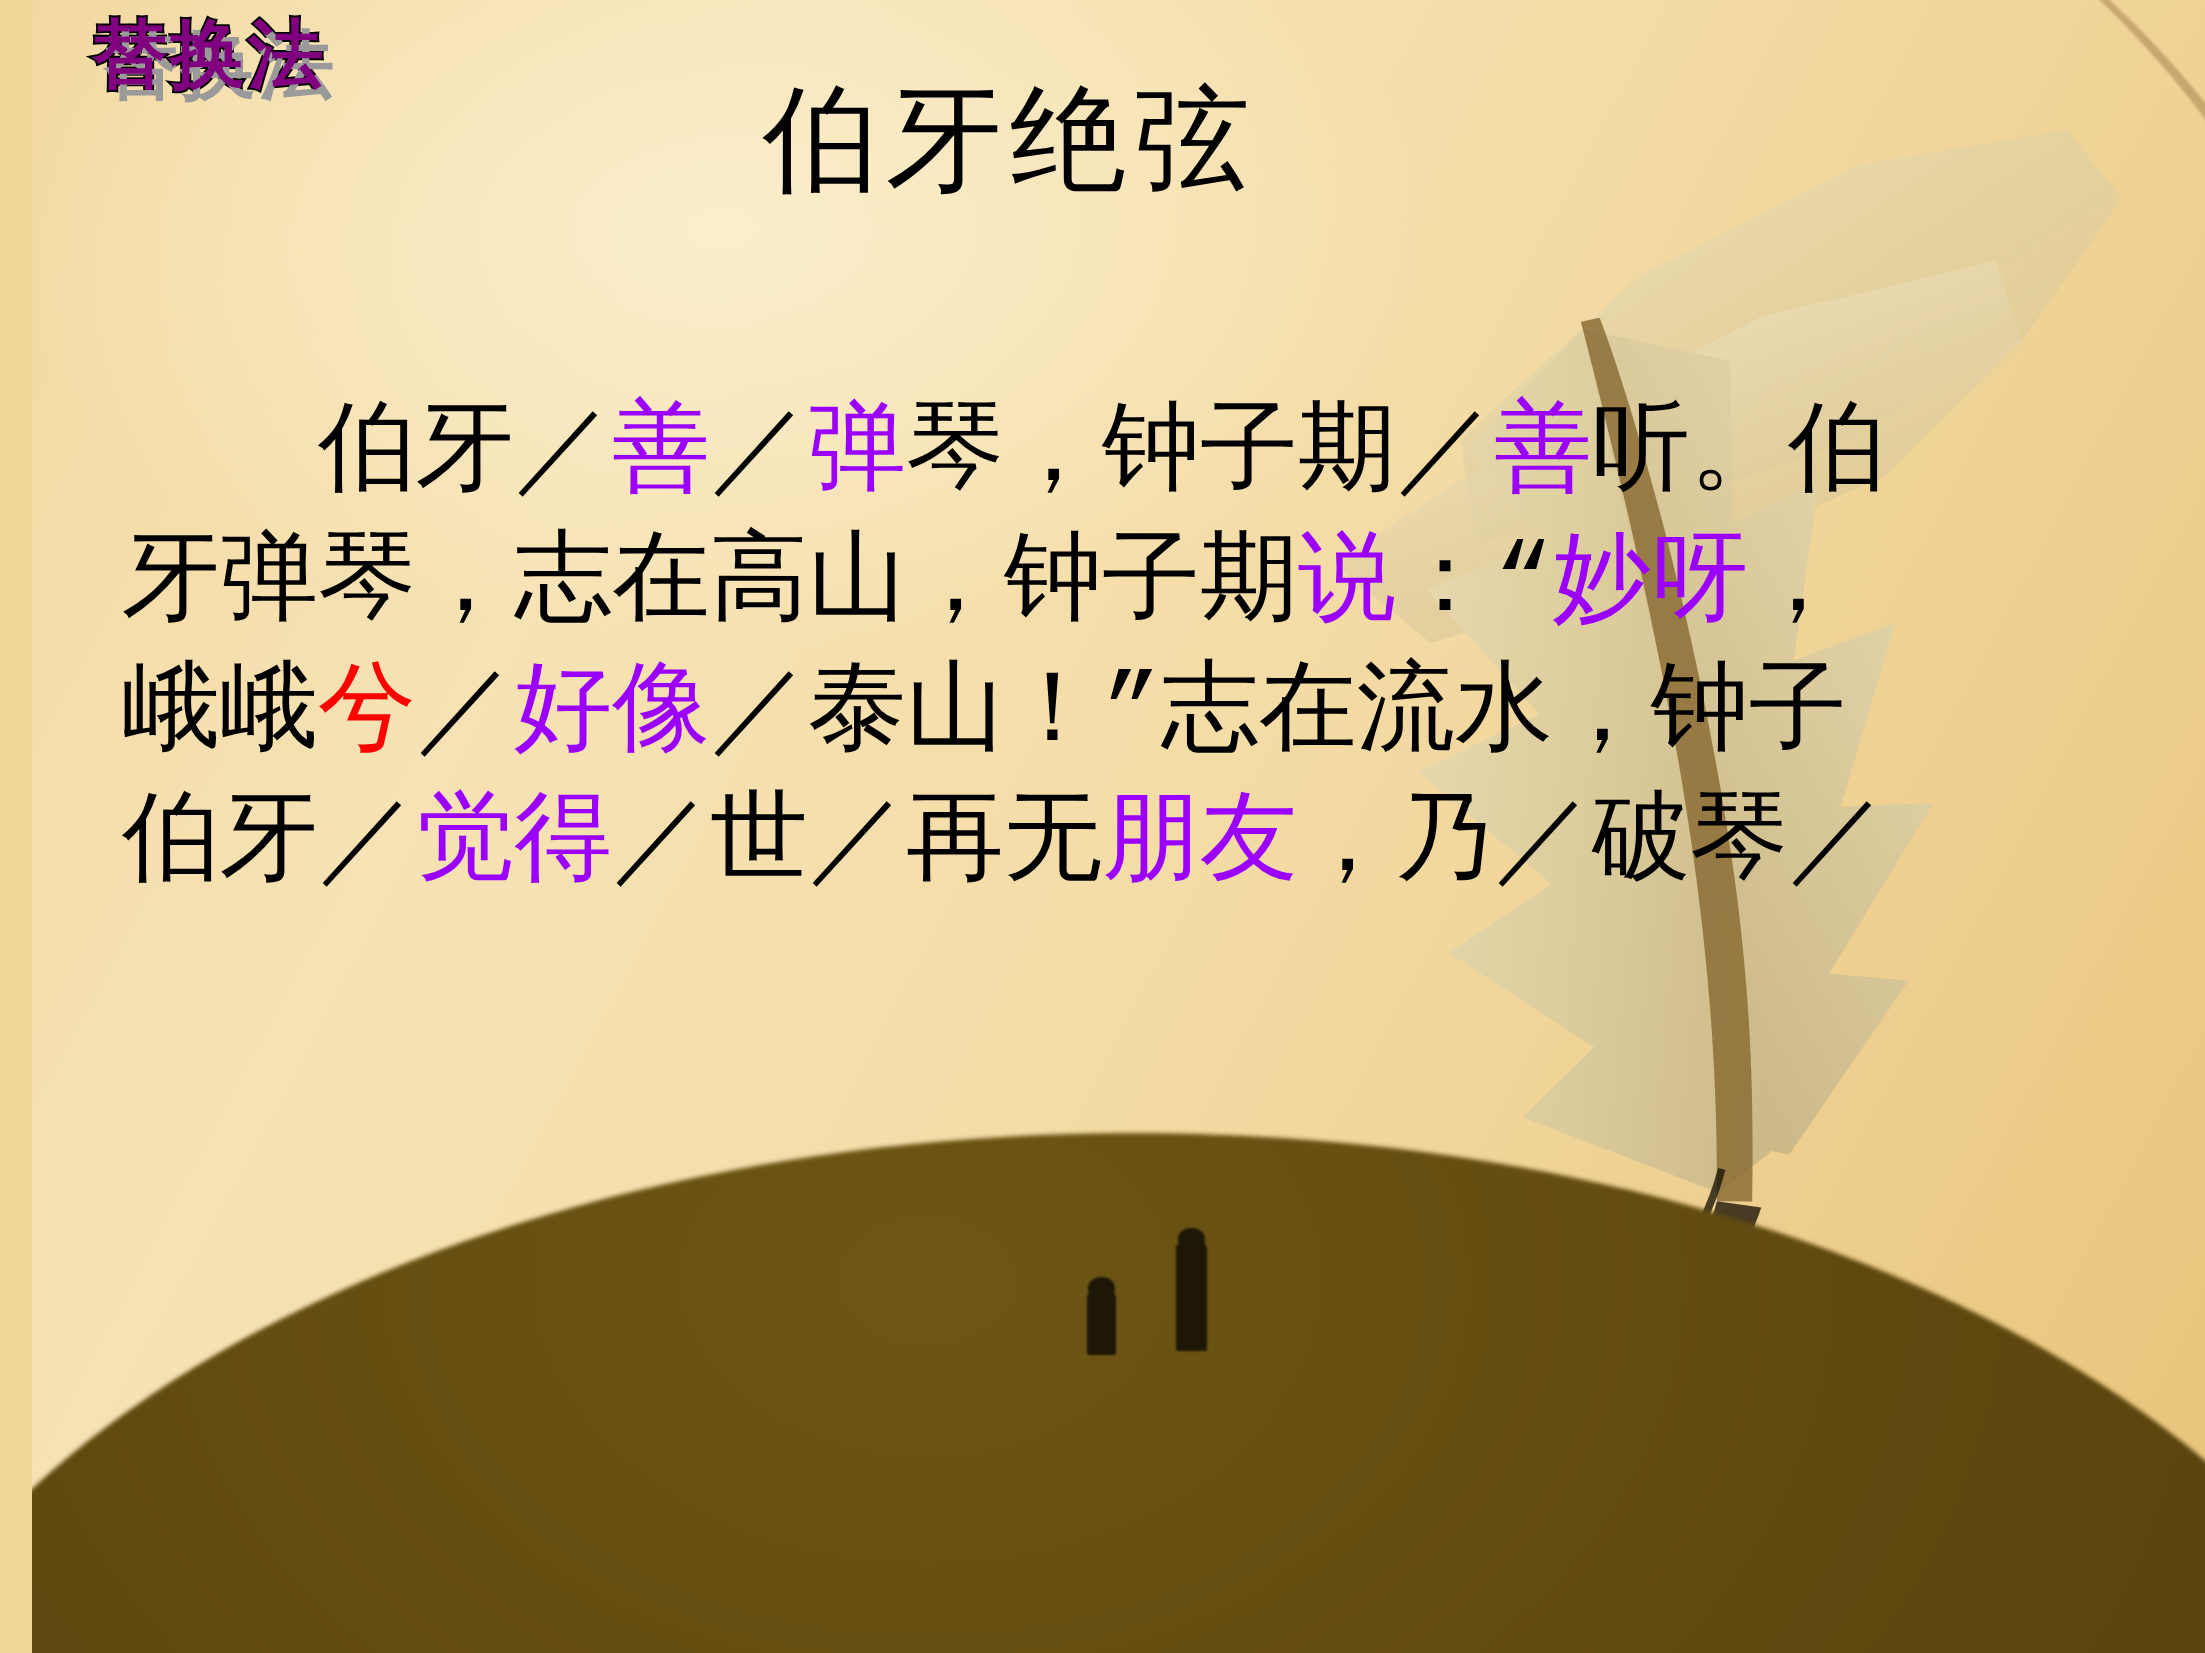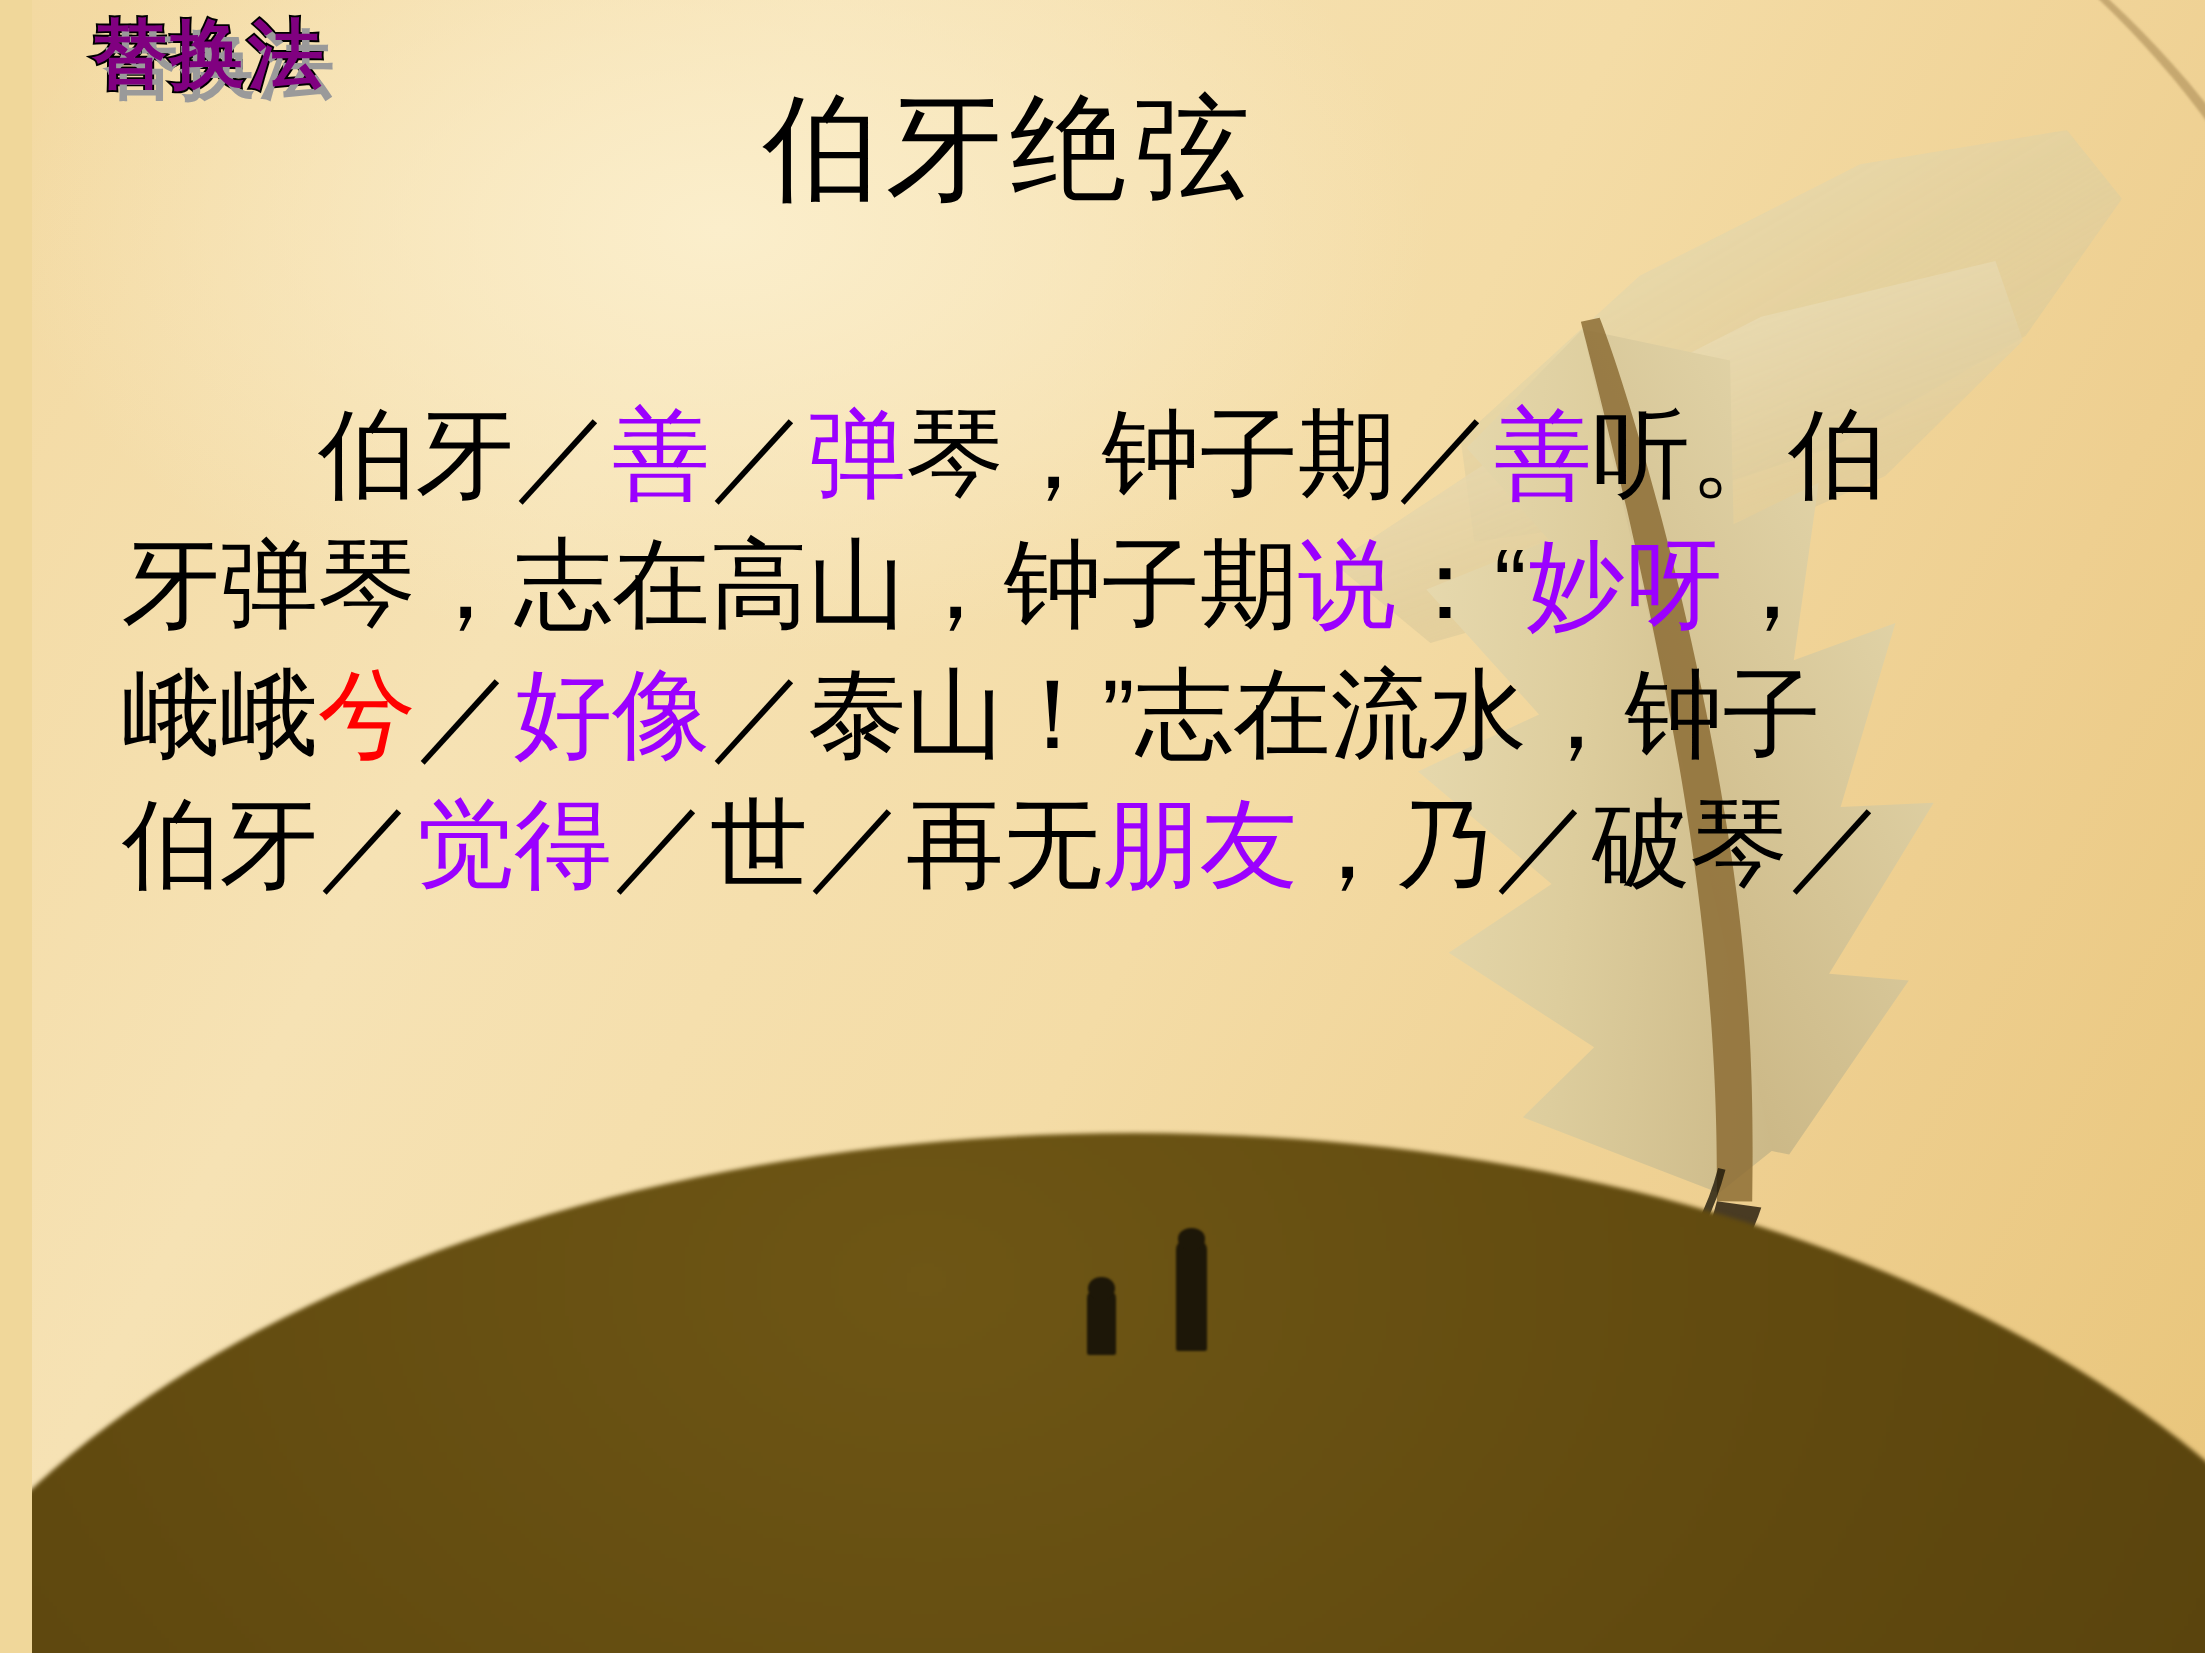--- a/index.html
+++ b/index.html
@@ -75,29 +75,29 @@
     white-space:nowrap;
   }
 
   
   #slide-title{
     position:absolute;left:0;top:90px;width:1956px;
     text-align:center;
     font-size:116px;
     line-height:1;
     color:#000;
-    font-family:Liberation Sans, sans-serif;
+    font-family:Liberation Mono, monospace;
     font-weight:normal;
     letter-spacing:7.7px;
   }
 
   
   #body-text{
     position:absolute;left:90px;top:389px;width:2037px;
-    font-family:Liberation Sans, sans-serif;
+    font-family:Liberation Mono, monospace;
     font-size:98px;
     line-height:130px;
     color:#000;
     letter-spacing:0;
   }
   #body-text .line{white-space:nowrap;height:130px;}
   .c-black{color:#000;}
   .c-purple{color:#9b00ff;}
   .c-red{color:#ff0000;}
 </style>

